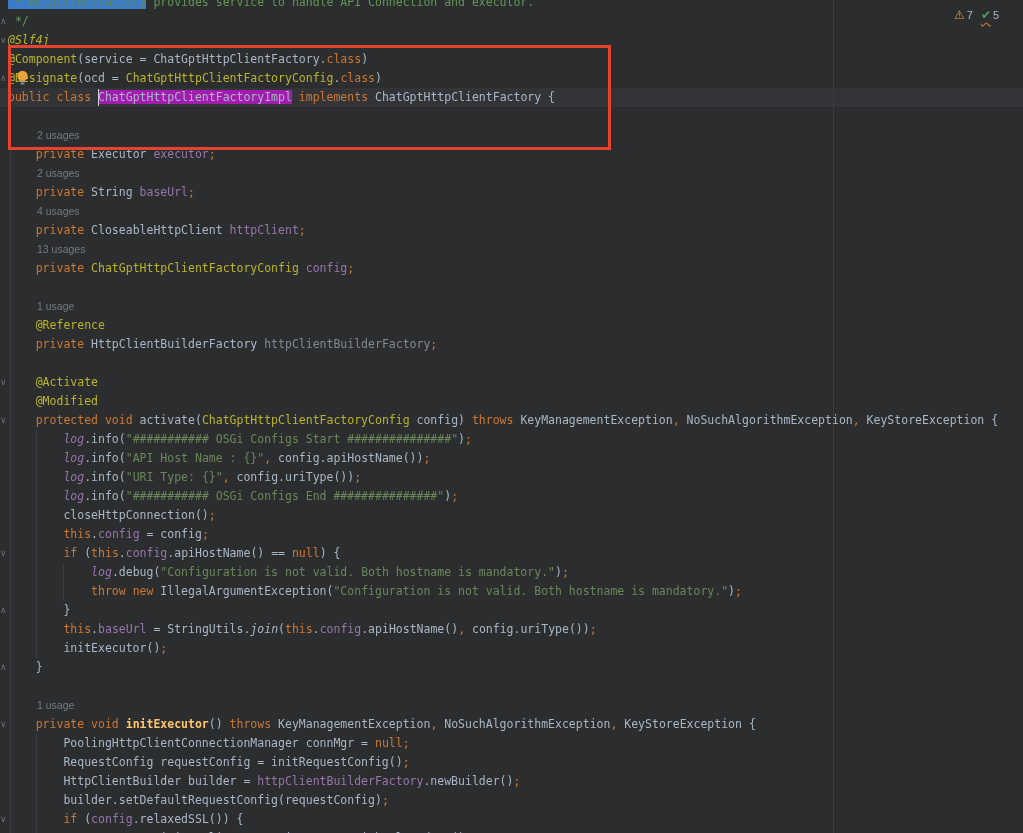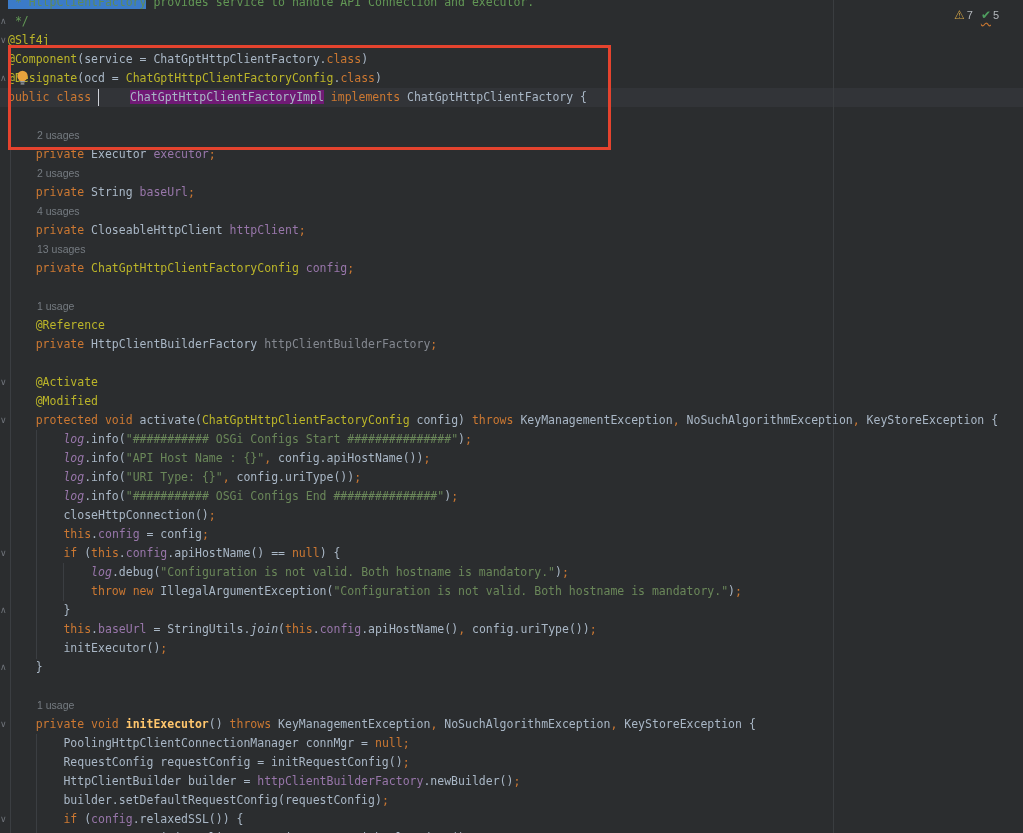--- a/index.html
+++ b/index.html
@@ -24,21 +24,21 @@
   .tk-a{color:#BBB529;}
   .tk-t{color:#A9B7C6;}
   .tk-s{color:#6A8759;}
   .tk-f{color:#9876AA;}
   .tk-fi{color:#9876AA;font-style:italic;}
   .tk-ti{color:#A9B7C6;font-style:italic;}
   .tk-m{color:#FFC66D;font-weight:600;}
   .tk-d{color:#848890;}
   .tk-p{color:#CC7832;}
   .tk-u{color:#A9B7C6;text-underline-offset:2px;}
-  .tk-hl{color:#A9B7C6;background:#701a75;margin-left:32px;}
+  .tk-hl{color:#A9B7C6;background:#a21caf;}
   .tk-selc{color:#5E8A5B;background:#3B7BC8;}
   .fold{
     position:absolute;left:0;width:8px;height:12px;z-index:2;
     font:9px/12px "DejaVu Sans", sans-serif;color:#6F737A;text-align:left;cursor:pointer;
   }
   .redbox{position:absolute;border:3px solid #E5432E;z-index:5;pointer-events:none;}
   .caret{position:absolute;width:1.5px;height:17px;background:#CFD2D8;z-index:4;}
   .bulb{position:absolute;z-index:4;width:13px;height:16px;}
   .inspections{
     position:absolute;top:8px;left:954px;z-index:6;white-space:nowrap;
@@ -59,21 +59,21 @@
   <div id="guides">
       <div class="guide" style="left: 10px; top: 107px; height: 726px;"></div>
       <div class="guide" style="left: 36px; top: 430px; height: 229px;"></div>
       <div class="guide" style="left: 36px; top: 734px; height: 99px;"></div>
       <div class="guide" style="left: 63px; top: 563px; height: 38px;"></div>
     </div>
   <div class="margin-guide" style="left: 833px;"></div>
   <div id="code-area">
       <div class="code-line" style="top: -7px;"><span class="tk-selc"> * HttpClientFactory</span><span class="tk-c"> provides service to handle API Connection and executor.</span></div>
       <div class="code-line" style="top: 12px;"><span class="tk-c"> */</span></div>
-      <div class="code-line" style="top: 31px;"><span class="tk-a">@Slf4j</span></div>
+      <div class="code-line" style="top: 31px; font-style: italic;"><span class="tk-a">@Slf4j</span></div>
       <div class="code-line" style="top: 50px;"><span class="tk-a">@Component</span><span class="tk-t">(service = ChatGptHttpClientFactory.</span><span class="tk-k">class</span><span class="tk-t">)</span></div>
       <div class="code-line" style="top: 69px;"><span class="tk-a">@Designate</span><span class="tk-t">(ocd = </span><span class="tk-a">ChatGptHttpClientFactoryConfig</span><span class="tk-t">.</span><span class="tk-k">class</span><span class="tk-t">)</span></div>
       <div class="code-line" style="top: 88px;"><span class="tk-k">public class </span><span class="tk-hl">ChatGptHttpClientFactoryImpl</span><span class="tk-t"> </span><span class="tk-k">implements</span><span class="tk-t"> ChatGptHttpClientFactory {</span></div>
       <div class="code-line" style="top: 107px;"></div>
       <div class="code-line inlay" style="top: 126px;">2 usages</div>
       <div class="code-line" style="top: 145px;"><span class="tk-k">    private </span><span class="tk-t">Executor </span><span class="tk-f">executor</span><span class="tk-p">;</span></div>
       <div class="code-line inlay" style="top: 164px;">2 usages</div>
       <div class="code-line" style="top: 183px;"><span class="tk-k">    private </span><span class="tk-t">String </span><span class="tk-f">baseUrl</span><span class="tk-p">;</span></div>
       <div class="code-line inlay" style="top: 202px;">4 usages</div>
       <div class="code-line" style="top: 221px;"><span class="tk-k">    private </span><span class="tk-t">CloseableHttpClient </span><span class="tk-f">httpClient</span><span class="tk-p">;</span></div>

